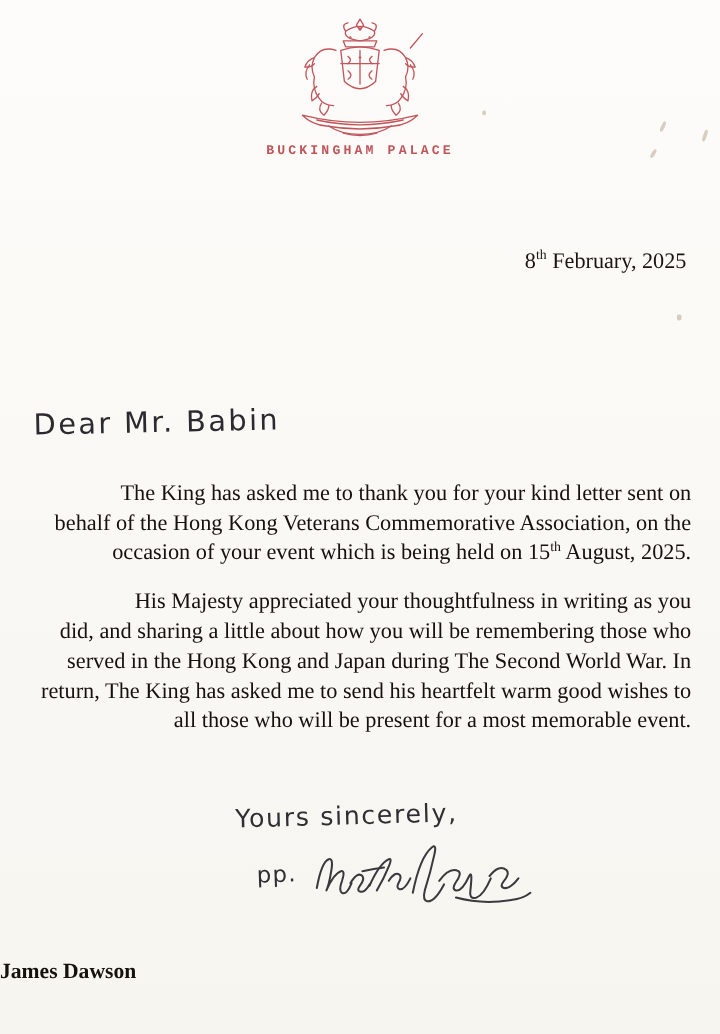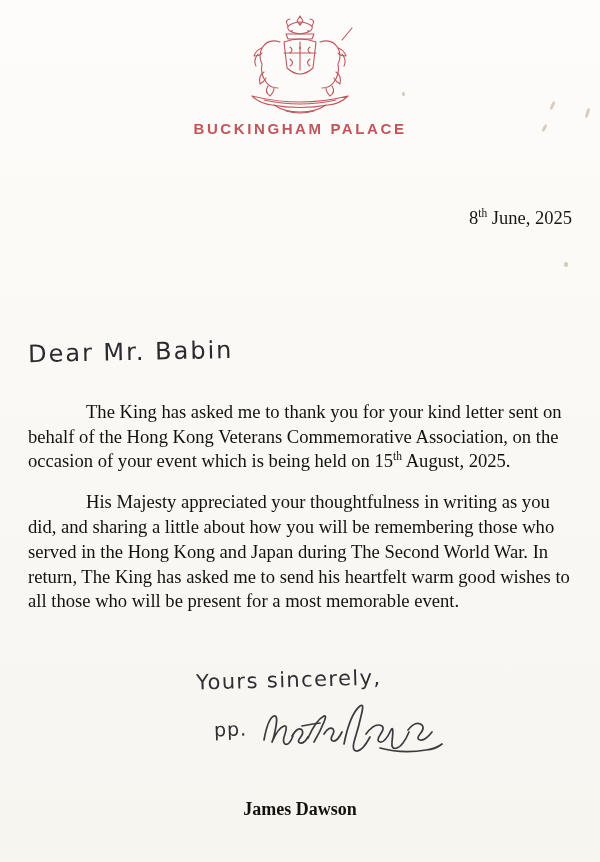--- a/index.html
+++ b/index.html
@@ -27,23 +27,23 @@
     padding-top: 12px;
   }
   .crest {
     display: block;
     margin: 0 auto;
     width: 140px;
     height: 104px;
   }
   .letterhead-title {
     margin-top: 4px;
-    font-family: Liberation Sans, sans-serif;
+    font-family: Liberation Mono, monospace;
     font-weight: bold;
-    font-size: 15px;
+    font-size: 11px;
     letter-spacing: 2.6px;
     color: #c0565c;
   }
   
   .date-line {
     position: absolute;
     top: 207px;
     right: 28px;
     font-size: 18.5px;
     font-family: "Liberation Serif", serif;
@@ -72,20 +72,21 @@
     left: 28px;
     width: 548px;
     font-size: 18.6px;
     line-height: 1.33;
     text-align: left;
     color: #15120e;
   }
   .body-copy p {
     margin: 0 0 16px 0;
     text-indent: 58px;
+    text-align: right;
   }
   .body-copy sup {
     font-size: 0.62em;
     vertical-align: super;
   }
   
   .signoff {
     position: absolute;
     top: 668px;
     left: 196px;
@@ -111,21 +112,21 @@
     left: 258px;
     width: 190px;
     height: 62px;
   }
   
   .closing {
     position: absolute;
     top: 798px;
     left: 0;
     width: 600px;
-    text-align: center;
+    text-align: left;
     font-size: 18px;
     line-height: 1.25;
     color: #15120e;
   }
   .closing .name {
     font-weight: bold;
   }
   
   .speck {
     position: absolute;
@@ -181,21 +182,21 @@
       <g fill="#c0565c" opacity=".75">
         <circle cx="70" cy="12" r="1.4"></circle>
         <circle cx="62" cy="19" r="1"></circle>
         <circle cx="78" cy="19" r="1"></circle>
         <circle cx="70" cy="36" r="1.2"></circle>
       </g>
     </svg>
     <div class="letterhead-title">BUCKINGHAM PALACE</div>
   </div>
 
-  <div class="date-line"><span>8</span><sup>th</sup><span> June, 2025</span></div>
+  <div class="date-line"><span>8</span><sup>th</sup><span> February, 2025</span></div>
 
   <div class="salutation">Dear Mr. Babin</div>
 
   <div class="body-copy">
     <p><span>The King has asked me to thank you for your kind letter sent on behalf of the Hong Kong Veterans Commemorative Association, on the occasion of your event which is being held on 15</span><sup>th</sup><span> August, 2025.</span></p>
     <p><span>His Majesty appreciated your thoughtfulness in writing as you did, and sharing a little about how you will be remembering those who served in the Hong Kong and Japan during The Second World War. In return,   The King has asked me to send his heartfelt warm good wishes to all those who will be present for a most memorable event.</span><sup></sup><span></span></p>
   </div>
 
   <div class="signoff">Yours sincerely,</div>
   <div class="pp-line">pp.</div>

